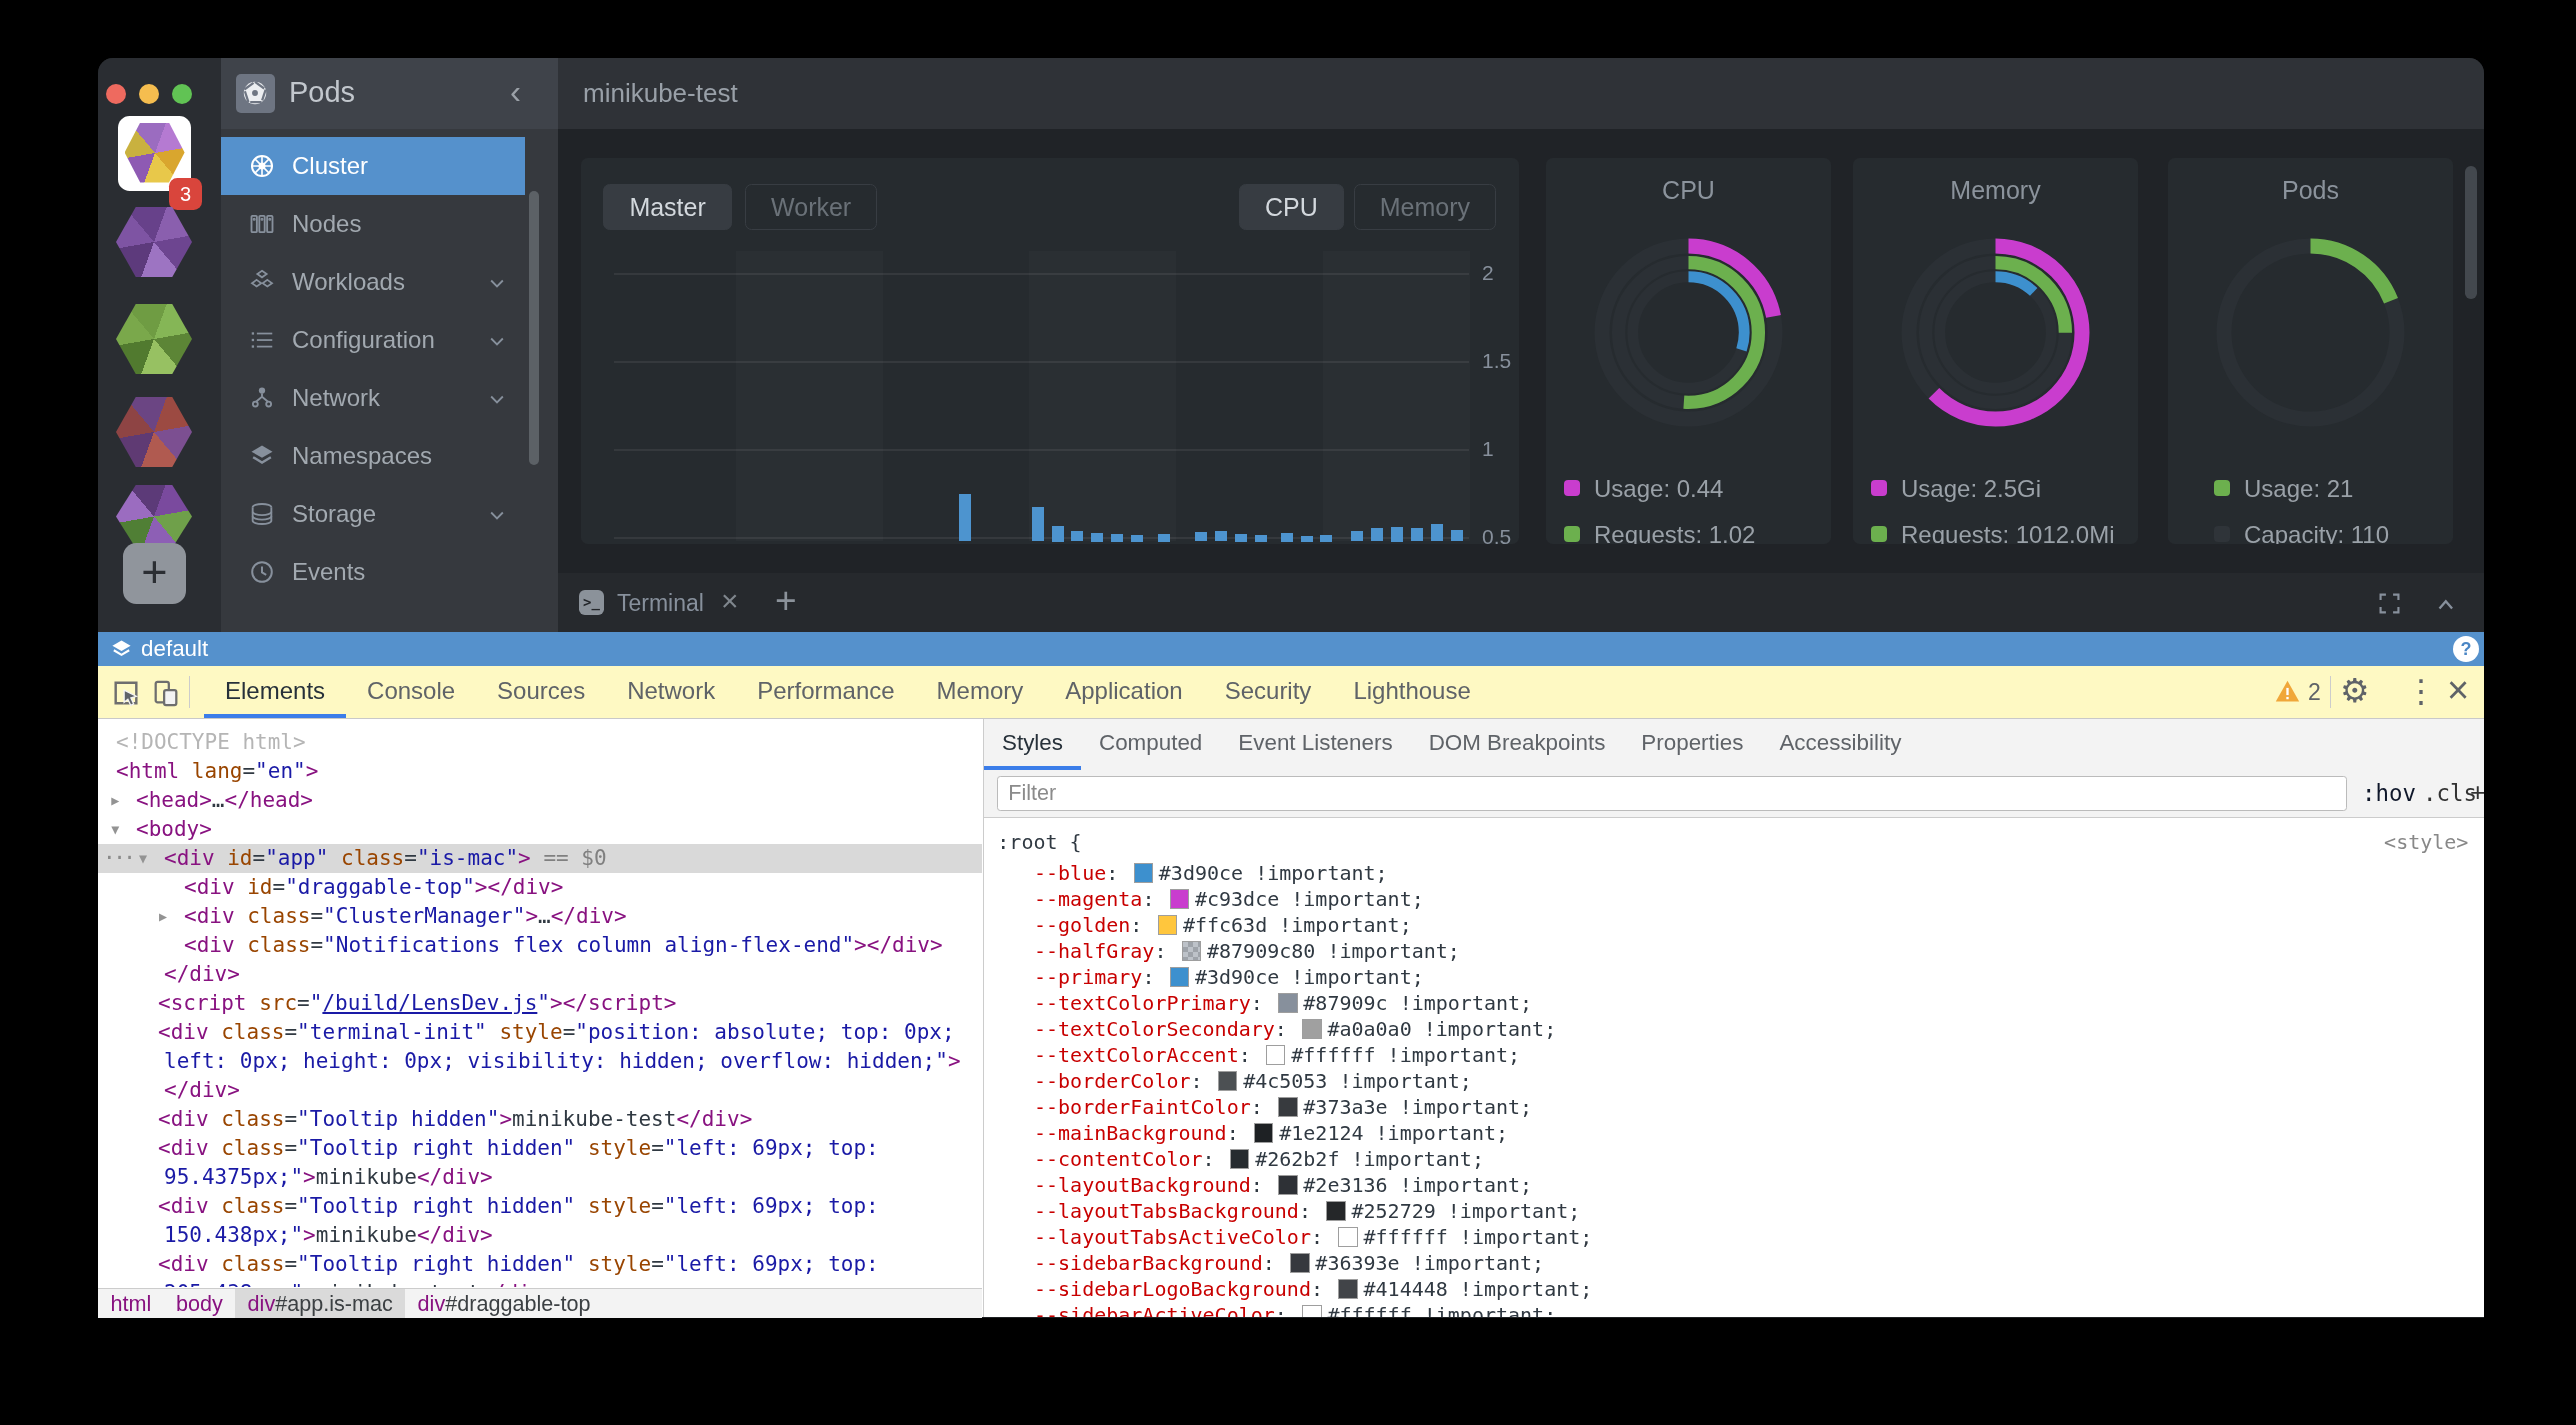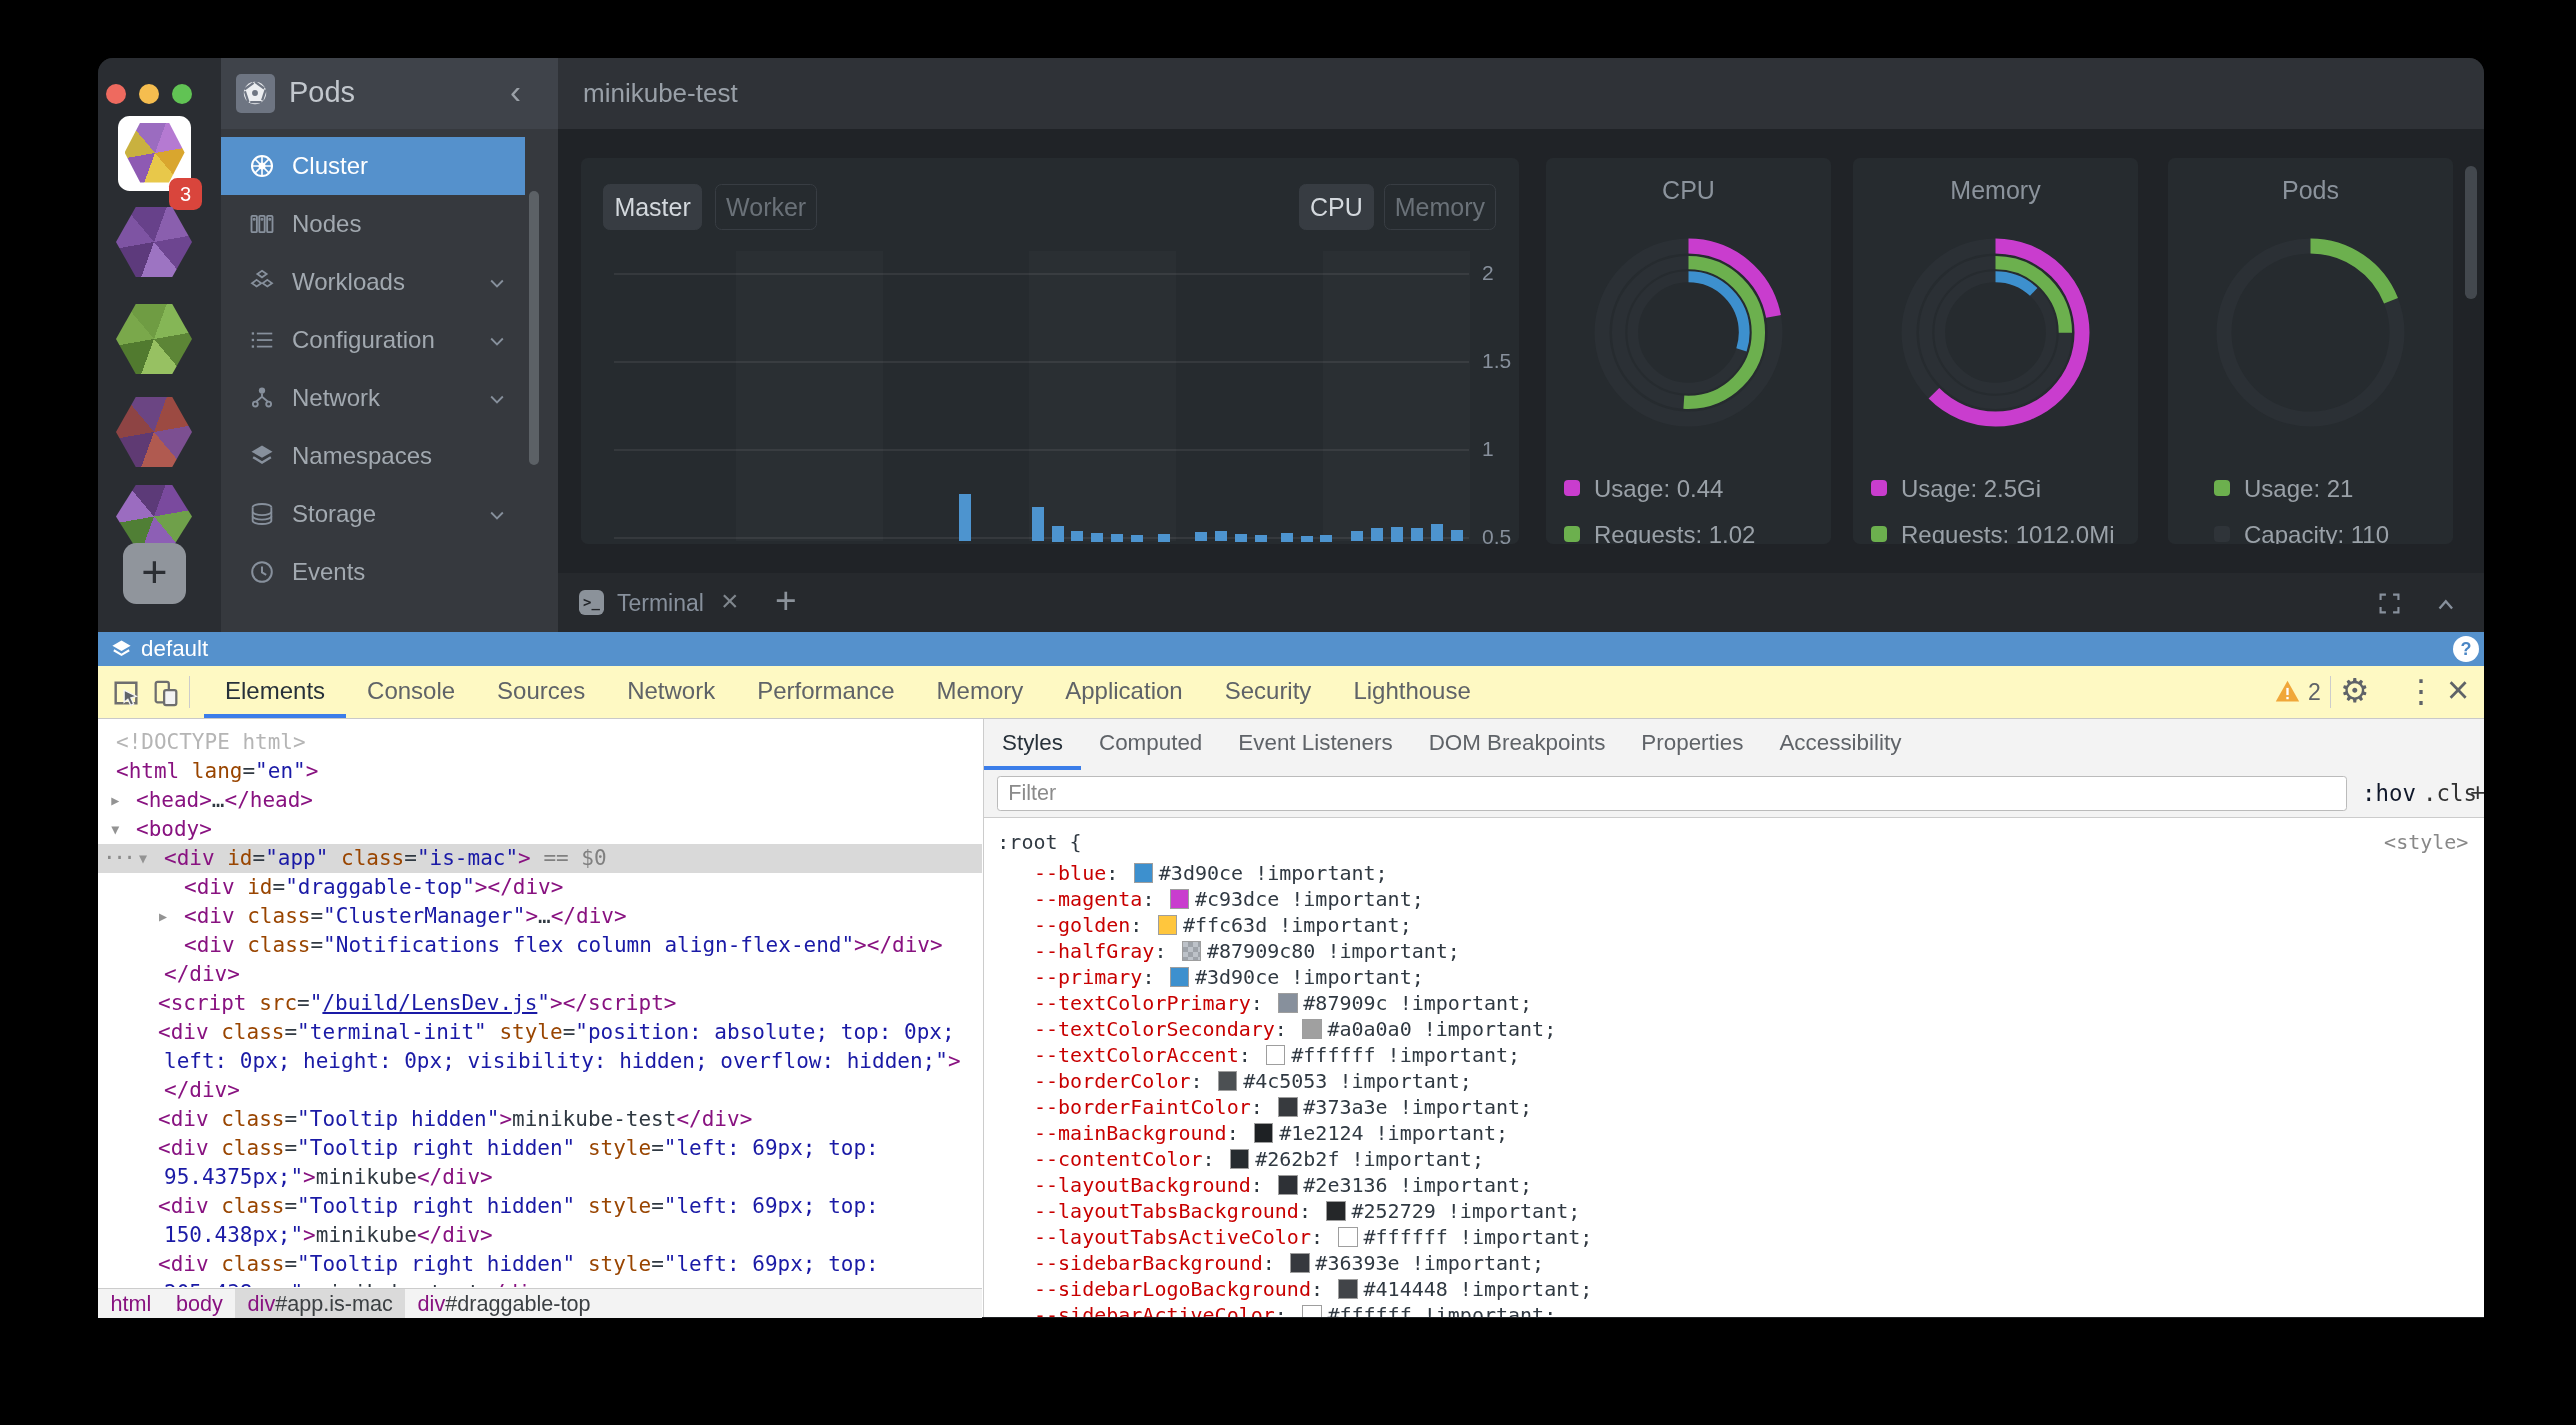--- a/index.html
+++ b/index.html
@@ -45,21 +45,21 @@
 
   
   #top-strip{position:absolute;left:460px;top:0;width:1926px;height:71px;background:#2f3237;}
   #cluster-tab-title{position:absolute;left:25px;top:0;line-height:71px;font-size:26px;color:#99a0a8;}
   #main{position:absolute;left:460px;top:71px;width:1926px;height:444px;background:#202327;}
   .tile{position:absolute;top:100px;background:#262b2f;border-radius:6.6px;overflow:hidden;}
   #chart-tile{left:483px;width:938px;height:386px;}
   #tile-cpu{left:1448px;width:285px;height:386px;}
   #tile-memory{left:1755px;width:285px;height:386px;}
   #tile-pods{left:2070px;width:285px;height:386px;}
-  .pill{position:relative;display:inline-block;height:44px;line-height:44px;padding:0 10px;
+  .pill{position:relative;display:inline-block;height:44px;line-height:44px;padding:0 25px;
     margin-right:13.3px;border-radius:6.6px;font-size:25px;color:#6a7178;border:1.7px solid #383d43;}
   .pill.on{background:#373c42;border-color:#373c42;color:#d3d8dd;}
   #node-tabs{position:absolute;left:22.4px;top:26px;}
   #metric-tabs{position:absolute;right:23px;top:26px;}
   #metric-tabs .pill{margin-right:0;margin-left:10px;}
   .stripe{position:absolute;top:93px;height:290px;}
   .stripe.light{background:rgba(255,255,255,0.02);}
   .gridline{position:absolute;left:33px;width:855px;height:1.7px;background:rgba(255,255,255,0.07);}
   .tick{position:absolute;left:901px;width:33px;font-size:21px;color:#87909c;transform:translateY(-11.6px);}
   .bar{position:absolute;width:12.4px;background:#4d94cf;}

